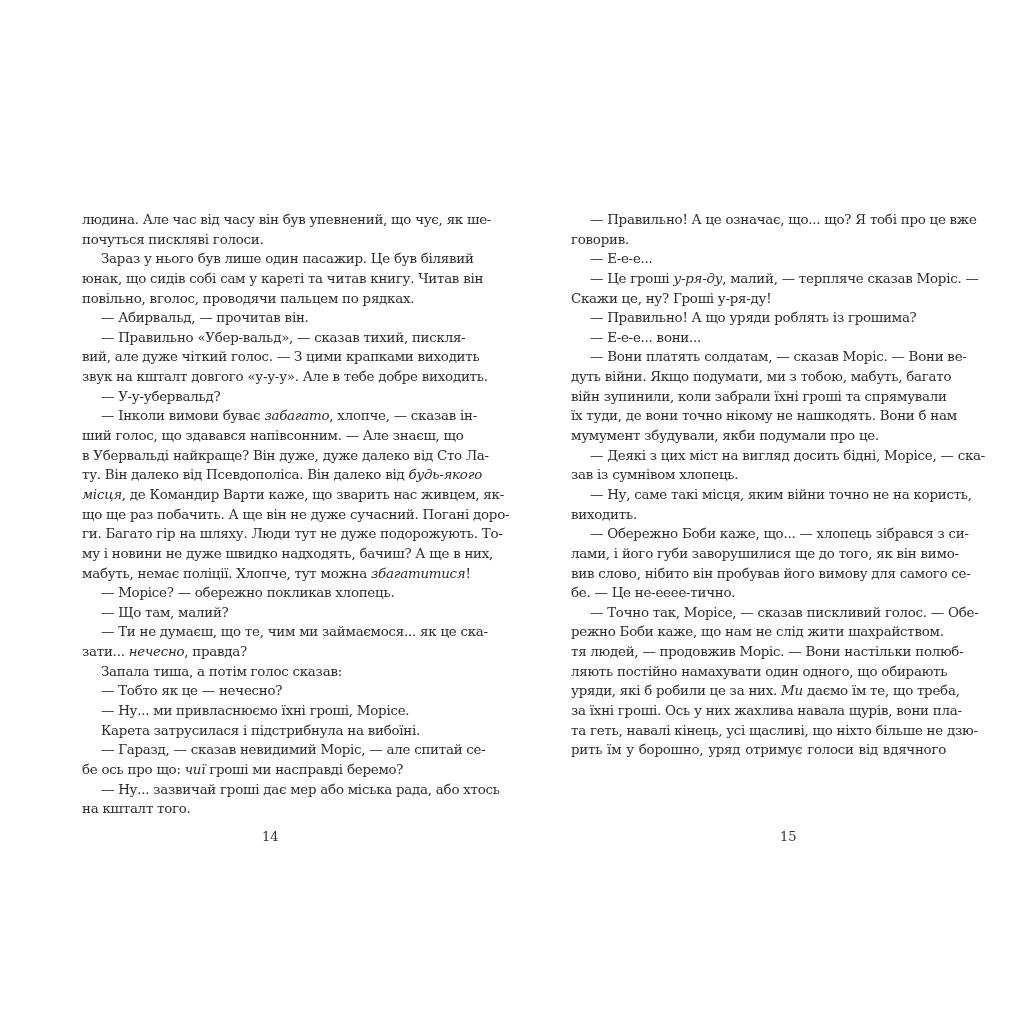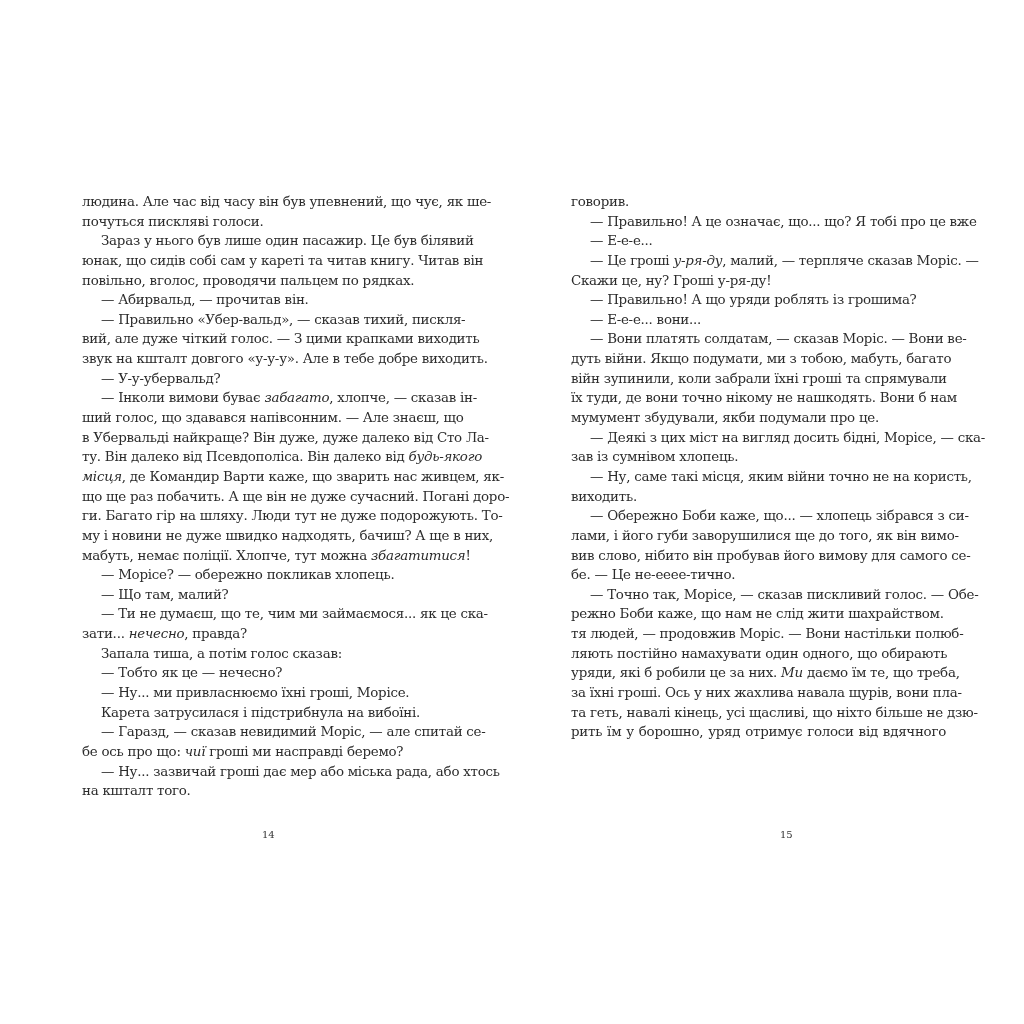--- a/index.html
+++ b/index.html
@@ -1,38 +1,38 @@
 <!DOCTYPE html>
 <html><head>
 <meta charset="utf-8">
 <style>
   html, body { margin: 0; padding: 0; background: #ffffff; }
   body { width: 1024px; height: 1024px; position: relative; overflow: hidden; }
   .spread { position: absolute; inset: 0; }
-  .page { position: absolute; top: 192px; width: 375px; }
+  .page { position: absolute; top: 210px; width: 375px; }
   .page-left { left: 82px; }
   .page-right { left: 571px; }
   .line {
     font-family: "DejaVu Serif", "Liberation Serif", serif;
     font-size: 13.4px;
     line-height: 19.65px;
     height: 19.65px;
     color: #2b2b2b;
     white-space: nowrap;
     text-align: justify;
     text-align-last: justify;
     letter-spacing: -0.25px;
   }
   .line.last { text-align-last: left; }
   .line.indent { padding-left: 19px; }
   .line .i { font-style: italic; }
   .page-number {
     position: absolute; top: 829px;
     font-family: "DejaVu Serif", "Liberation Serif", serif;
-    font-size: 10px; color: #333;
+    font-size: 13px; color: #333;
   }
   .pn-left { left: 262px; }
   .pn-right { left: 780px; }
 </style>
 </head>
 <body>
 
 <div class="spread">
   <div class="page page-left" id="left-lines">
       <div class="line">людина. Але час від часу він був упевнений, що чує, як ше-</div>
@@ -61,22 +61,22 @@
       <div class="line indent last">Запала тиша, а потім голос сказав:</div>
       <div class="line indent last">— Тобто як це — нечесно?</div>
       <div class="line indent last">— Ну... ми привласнюємо їхні гроші, Морісе.</div>
       <div class="line indent last">Карета затрусилася і підстрибнула на вибоїні.</div>
       <div class="line indent">— Гаразд, — сказав невидимий Моріс, — але спитай се-</div>
       <div class="line last"><span>бе ось про що: </span><span class="i">чиї</span><span> гроші ми насправді беремо?</span></div>
       <div class="line indent">— Ну... зазвичай гроші дає мер або міська рада, або хтось</div>
       <div class="line last">на кшталт того.</div>
     </div>
   <div class="page page-right" id="right-lines">
+      <div class="line indent">— Правильно! А це означає, що... що? Я тобі про це вже</div>
       <div class="line last">говорив.</div>
-      <div class="line indent">— Правильно! А це означає, що... що? Я тобі про це вже</div>
       <div class="line indent last">— Е-е-е...</div>
       <div class="line indent"><span>— Це гроші </span><span class="i">у-ря-ду</span><span>, малий, — терпляче сказав Моріс. —</span></div>
       <div class="line last">Скажи це, ну? Гроші у-ря-ду!</div>
       <div class="line indent last">— Правильно! А що уряди роблять із грошима?</div>
       <div class="line indent last">— Е-е-е... вони...</div>
       <div class="line indent">— Вони платять солдатам, — сказав Моріс. — Вони ве-</div>
       <div class="line">дуть війни. Якщо подумати, ми з тобою, мабуть, багато</div>
       <div class="line">війн зупинили, коли забрали їхні гроші та спрямували</div>
       <div class="line">їх туди, де вони точно нікому не нашкодять. Вони б нам</div>
       <div class="line last">мумумент збудували, якби подумали про це.</div>

